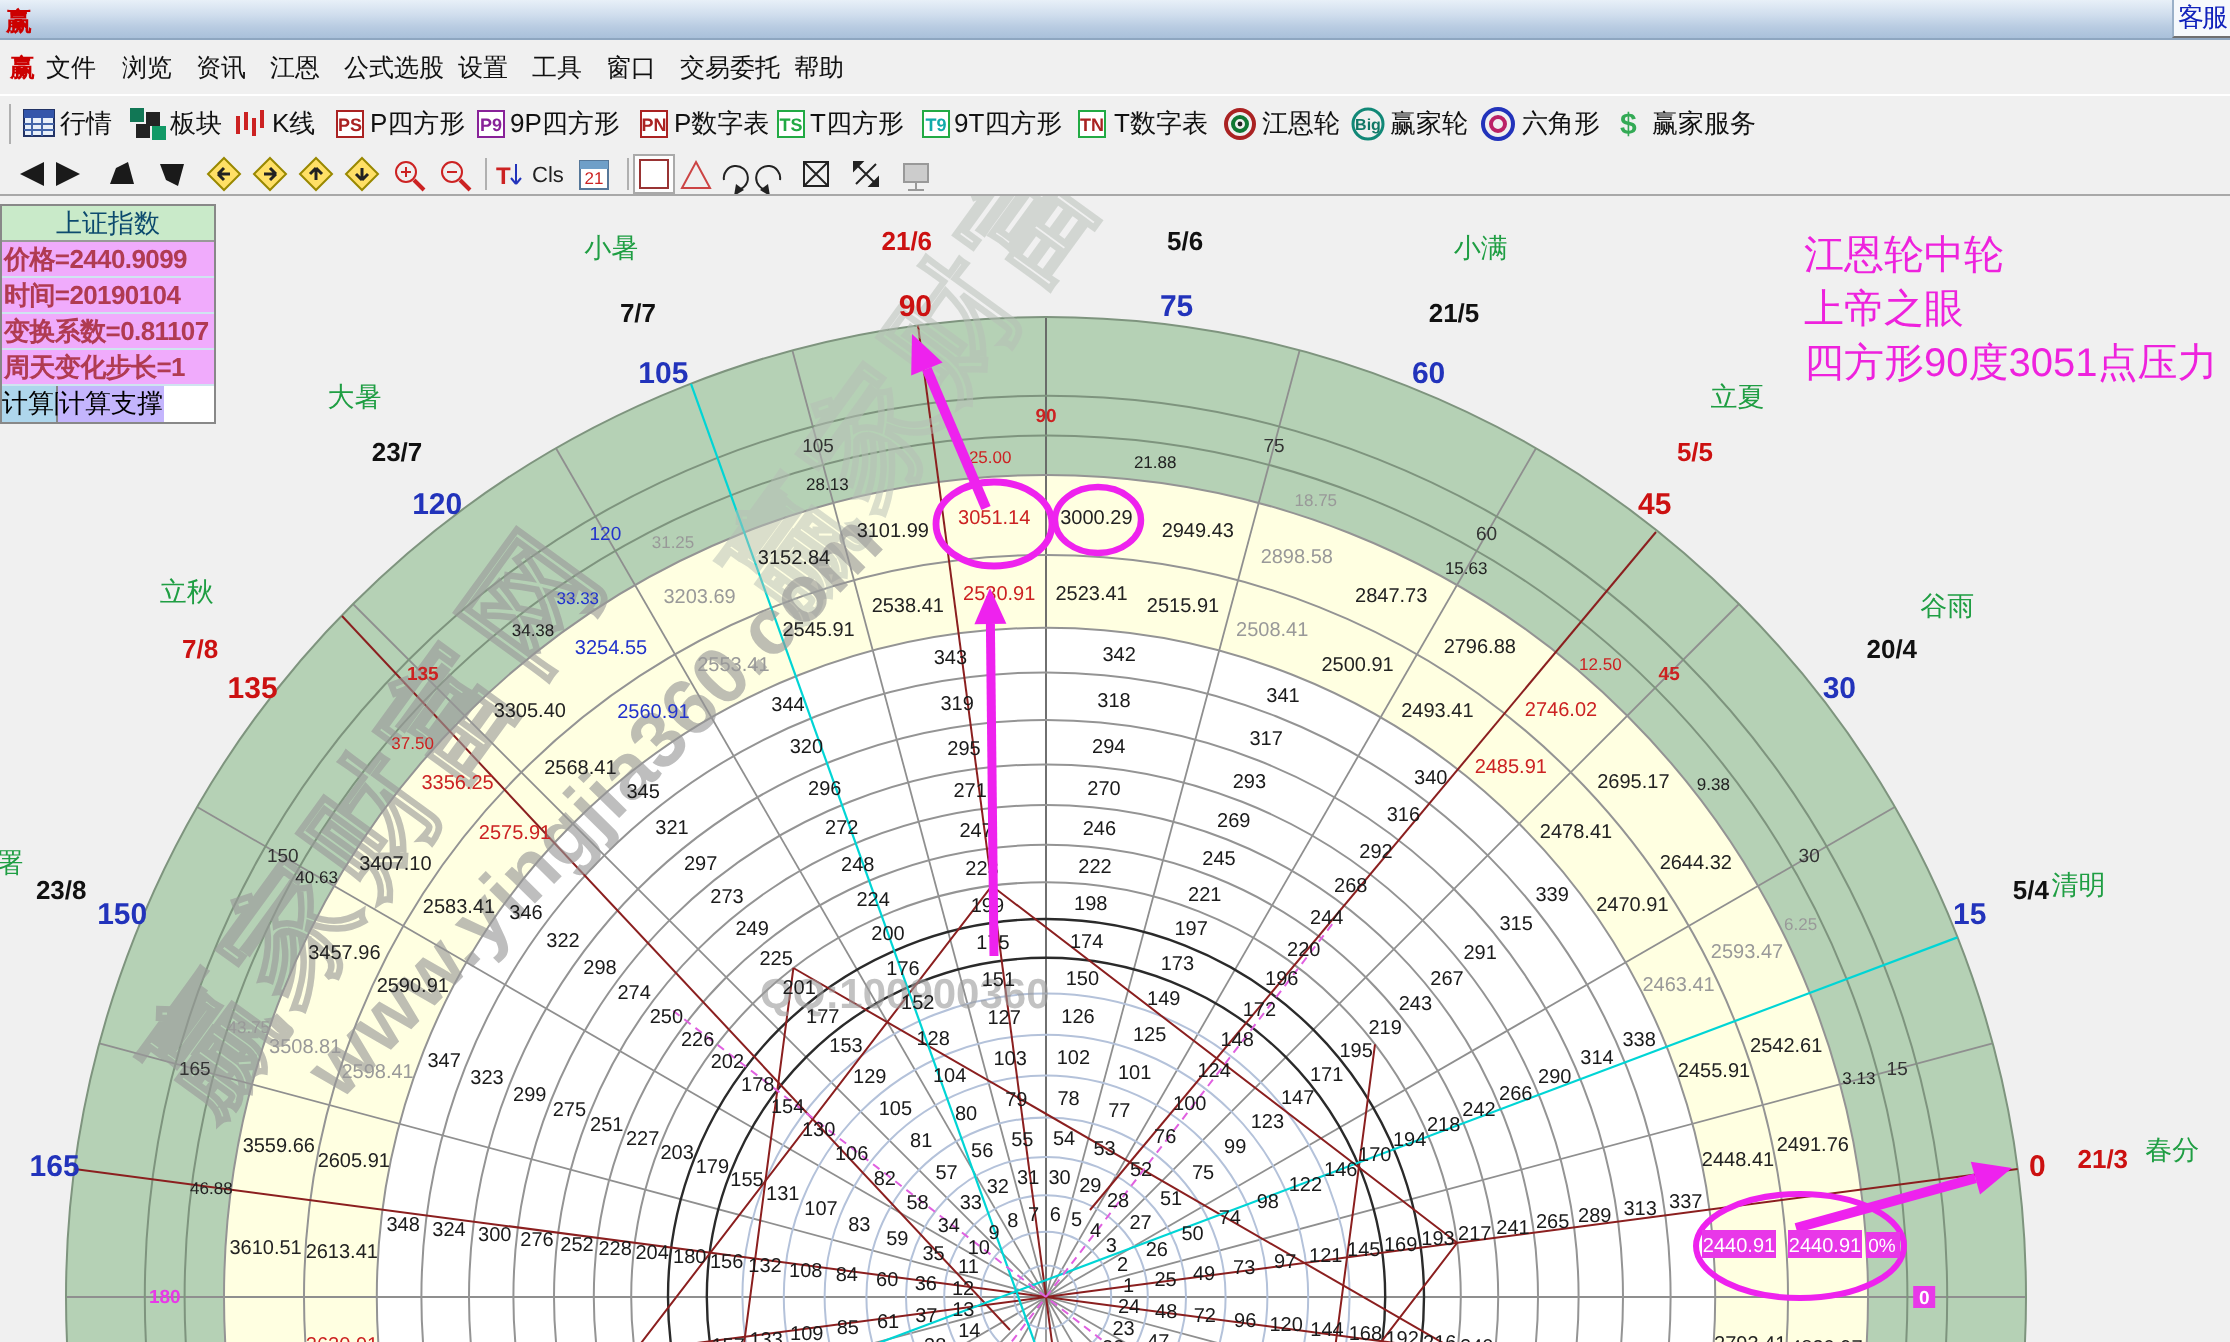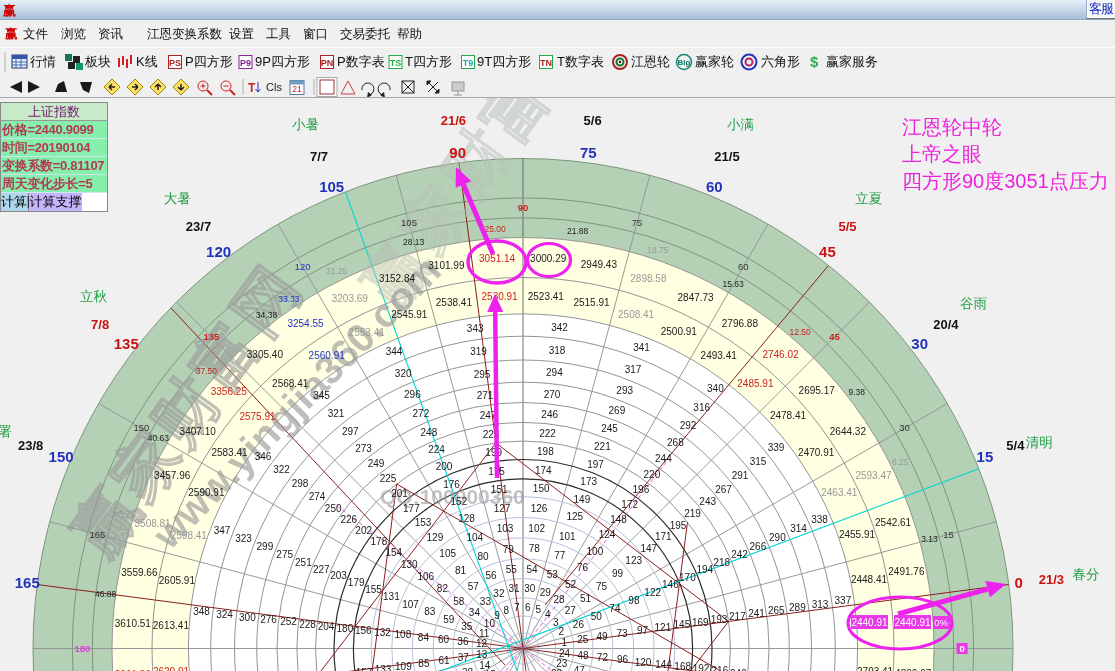--- a/index.html
+++ b/index.html
@@ -10,37 +10,37 @@
 #title .logo { position:absolute; left:3px; top:2px; width:15px; height:15px; color:#cc0000; font-weight:bold; font-size:13px; }
 #title .txt { position:absolute; left:23px; top:3px; font-size:12px; color:#111; }
 #kefu { position:absolute; left:1086px; top:0px; width:29px; height:19px; background:#f6f9fc; border-left:1px solid #9ab0c8; border-bottom:1px solid #707070; color:#1122bb; font-size:13px; font-weight:normal; text-align:center; line-height:18px; letter-spacing:-1px; }
 #menu { position:absolute; left:0; top:21px; width:1115px; height:25px; background:#f0f0f0; font-size:12.5px; color:#111; }
 #menu span { position:absolute; top:5px; }
 #menu .logo { color:#cc0000; font-weight:bold; }
 #tb1 { position:absolute; left:0; top:47px; width:1115px; height:40px; background:#f0f0f0; border-top:1px solid #ffffff; border-bottom:1px solid #d4d0c8; font-size:13px; color:#1d4ed8; }
 #tb2 { position:absolute; left:0; top:77px; width:1115px; height:21px; background:#f0f0f0; border-bottom:1px solid #a8a8a8; }
 #chart { position:absolute; left:0; top:98px; width:1115px; height:573px; background:#f0f0f0; overflow:hidden; }
 #panel { position:absolute; left:0px; top:4px; width:108px; border:1px solid #888; background:#fff; font-size:14px; }
-#panel .hd { background:#c9eac9; color:#701a75; text-align:center; height:18px; line-height:18px; border-bottom:1px solid #999; font-size:13px; }
-#panel .rw { background:#86efac; color:#b03b52; height:18px; line-height:18px; padding-left:1px; border-bottom:1px solid #cfe4f0; white-space:nowrap; overflow:hidden; font-weight:bold; font-size:13px; letter-spacing:-0.3px; }
+#panel .hd { background:#c9eac9; color:#0c4a6e; text-align:center; height:18px; line-height:18px; border-bottom:1px solid #999; font-size:13px; }
+#panel .rw { background:#f0abfc; color:#b03b52; height:18px; line-height:18px; padding-left:1px; border-bottom:1px solid #cfe4f0; white-space:nowrap; overflow:hidden; font-weight:bold; font-size:13px; letter-spacing:-0.3px; }
 #panel .bt { float:left; width:28px; height:18px; line-height:18px; text-align:center; font-size:13px; color:#000; white-space:nowrap; }
 </style>
 </head>
 <body>
 <div id="title">
  <div class="logo">赢</div>
  <div id="kefu">客服</div>
 </div>
 <div id="menu">
  <span class="logo" style="left:5px">赢</span>
  <span style="left:23px">文件</span>
     <span style="left:61px">浏览</span>
     <span style="left:98px">资讯</span>
- <span style="left:147px">江恩</span>
-    <span style="left:172px">变换系数</span>
+ <span style="left:135px">江恩</span>
+    <span style="left:172px">公式选股</span>
     <span style="left:229px">设置</span>
  <span style="left:266px">工具</span>
     <span style="left:303px">窗口</span>
     <span style="left:340px">交易委托</span>
  <span style="left:397px">帮助</span>
 </div>
 <div id="tb1">
  <svg width="1115" height="28" style="position:absolute;top:0;left:0">
   <line x1="5" y1="4" x2="5" y2="24" stroke="#b0b0b0"></line>
   <g>
@@ -573,19 +573,19 @@
 <text x="941" y="626" font-size="9.5" fill="#ffffff" text-anchor="middle">0%</text>
 <text x="902" y="134" font-size="20" fill="#ee22dd" text-anchor="start">江恩轮中轮</text>
 <text x="902" y="161" font-size="20" fill="#ee22dd" text-anchor="start">上帝之眼</text>
 <text x="902" y="188" font-size="20" fill="#ee22dd" text-anchor="start">四方形90度3051点压力</text>
 </svg>
 <div id="panel">
  <div class="hd">上证指数</div>
  <div class="rw">价格=2440.9099</div>
  <div class="rw">时间=20190104</div>
  <div class="rw">变换系数=0.81107</div>
- <div class="rw">周天变化步长=5</div>
+ <div class="rw">周天变化步长=1</div>
  <div style="height:18px;overflow:hidden">
         <span class="bt" style="background:#aed6ec;border-right:1px solid #888">计算阻力</span>
         <span class="bt" style="background:#c4b5fd;width:53px">计算支撑</span>
       </div>
 </div>
 </div>
 
 </body></html>

